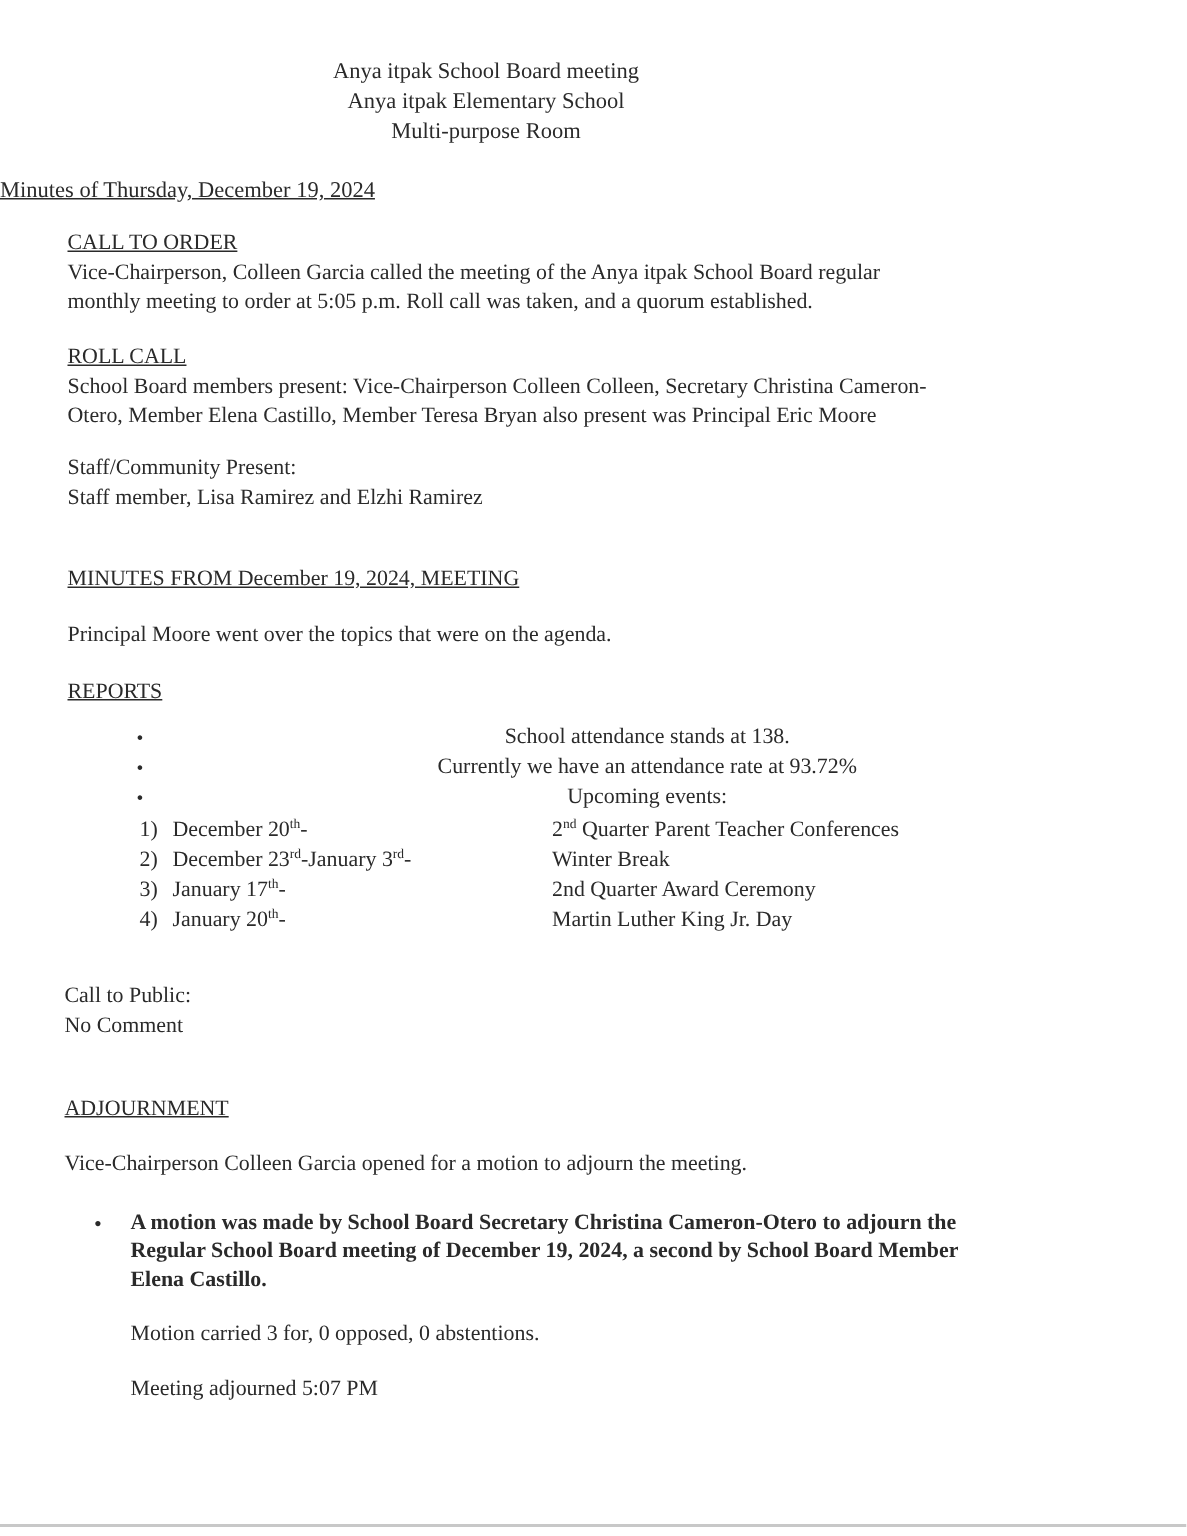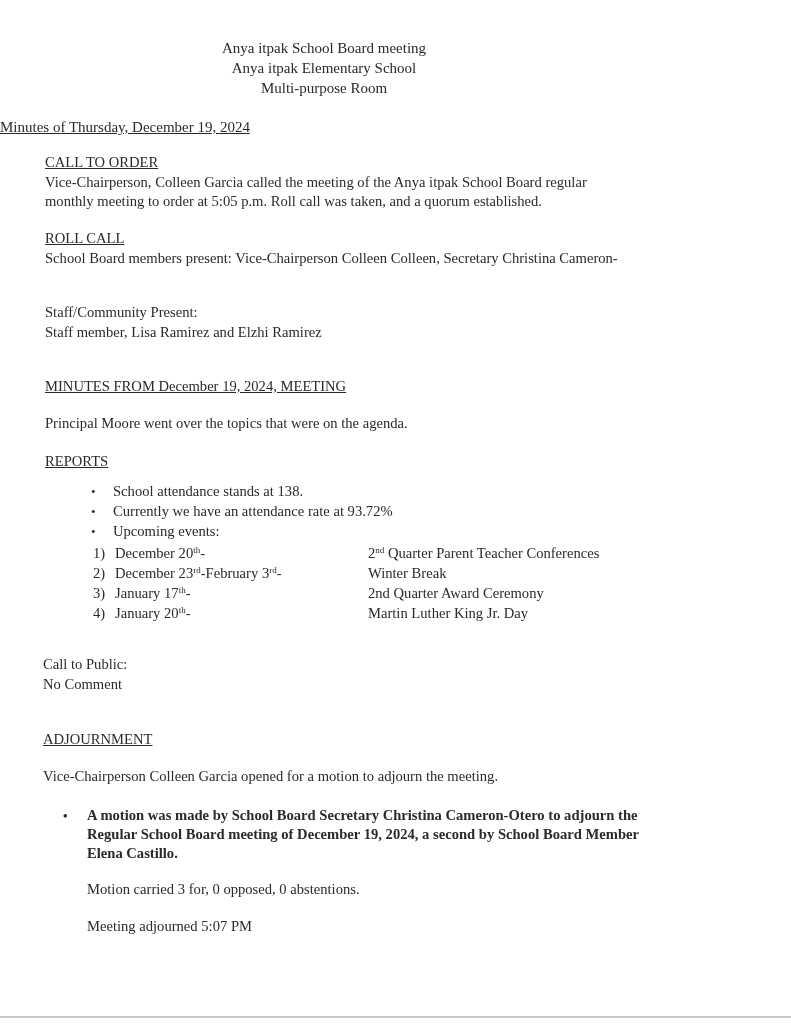--- a/index.html
+++ b/index.html
@@ -8,21 +8,21 @@
     font-family: "Liberation Serif", "DejaVu Serif", serif;
     color: #2a2a2a; font-size: 14.6px; line-height: 19.5px;
   }
   .page { position: absolute; left: 0; top: 0; width: 791px; height: 1024px; }
   .header { position: absolute; left: 0; width: 648px; text-align: center; top: 38px; }
   .header div { line-height: 20px; font-size: 15px; }
   .subtitle { position: absolute; left: 0; width: 791px; text-align: left; top: 118px; text-decoration: underline; font-size: 15px; }
   .abs { position: absolute; left: 45px; width: 705px; }
   .u { text-decoration: underline; }
   ul.bul { list-style: none; margin: 0; padding: 0; }
-  ul.bul li { position: relative; padding-left: 68px; height: 20px; }
+  ul.bul li { position: relative; padding-left: 68px; height: 20px; text-align: center; }
   ul.bul li::before { content: "\2022"; position: absolute; left: 46px; font-size: 13px; }
   .events { position: absolute; left: 93px; width: 640px; }
   .event { height: 20px; position: relative; }
   .event .num { position: absolute; left: 0; }
   .event .date { position: absolute; left: 22px; }
   .event .desc { position: absolute; left: 275px; }
   sup { font-size: 9px; line-height: 0; vertical-align: 5px; }
   .motion { position: absolute; left: 87px; width: 660px; font-weight: bold; line-height: 19px; }
   .motion-bullet { position: absolute; left: 63px; font-size: 13px; font-weight: bold; }
   .footer-line { position: absolute; left: 0; width: 791px; top: 1016px; height: 2px; background: #c8c8c8; }
@@ -41,20 +41,21 @@
 
   <div class="abs" style="top:153px;">
     <div class="u">CALL TO ORDER</div>
     <div>Vice-Chairperson, Colleen Garcia called the meeting of the Anya itpak School Board regular</div>
     <div>monthly meeting to order at 5:05 p.m. Roll call was taken, and a quorum established.</div>
   </div>
 
   <div class="abs" style="top:229px;">
     <div class="u">ROLL CALL</div>
     <div>School Board members present: Vice-Chairperson Colleen Colleen, Secretary Christina Cameron-</div>
+    <div>Otero, Member Elena Castillo, Member Teresa Bryan also present was Principal Eric Moore</div>
   </div>
 
   <div class="abs" style="top:303px;">
     <div>Staff/Community Present:</div>
     <div>Staff member, Lisa Ramirez and Elzhi Ramirez</div>
   </div>
 
   <div class="abs" style="top:377px;">
     <span class="u">MINUTES FROM December 19, 2024, MEETING</span>
   </div>
@@ -70,21 +71,21 @@
   </ul>
 
   <div class="events" style="top:544px;">
     <div class="event">
       <span class="num">1)</span>
       <span class="date"><span>December 20</span><sup>th</sup><span>-</span></span>
       <span class="desc"><span>2</span><sup>nd</sup><span> Quarter Parent Teacher Conferences</span></span>
     </div>
     <div class="event">
       <span class="num">2)</span>
-      <span class="date"><span>December 23</span><sup>rd</sup><span>-February 3</span><sup>rd</sup><span>-</span></span>
+      <span class="date"><span>December 23</span><sup>rd</sup><span>-January 3</span><sup>rd</sup><span>-</span></span>
       <span class="desc">Winter Break</span>
     </div>
     <div class="event">
       <span class="num">3)</span>
       <span class="date"><span>January 17</span><sup>th</sup><span>-</span></span>
       <span class="desc">2nd Quarter Award Ceremony</span>
     </div>
     <div class="event">
       <span class="num">4)</span>
       <span class="date"><span>January 20</span><sup>th</sup><span>-</span></span>

